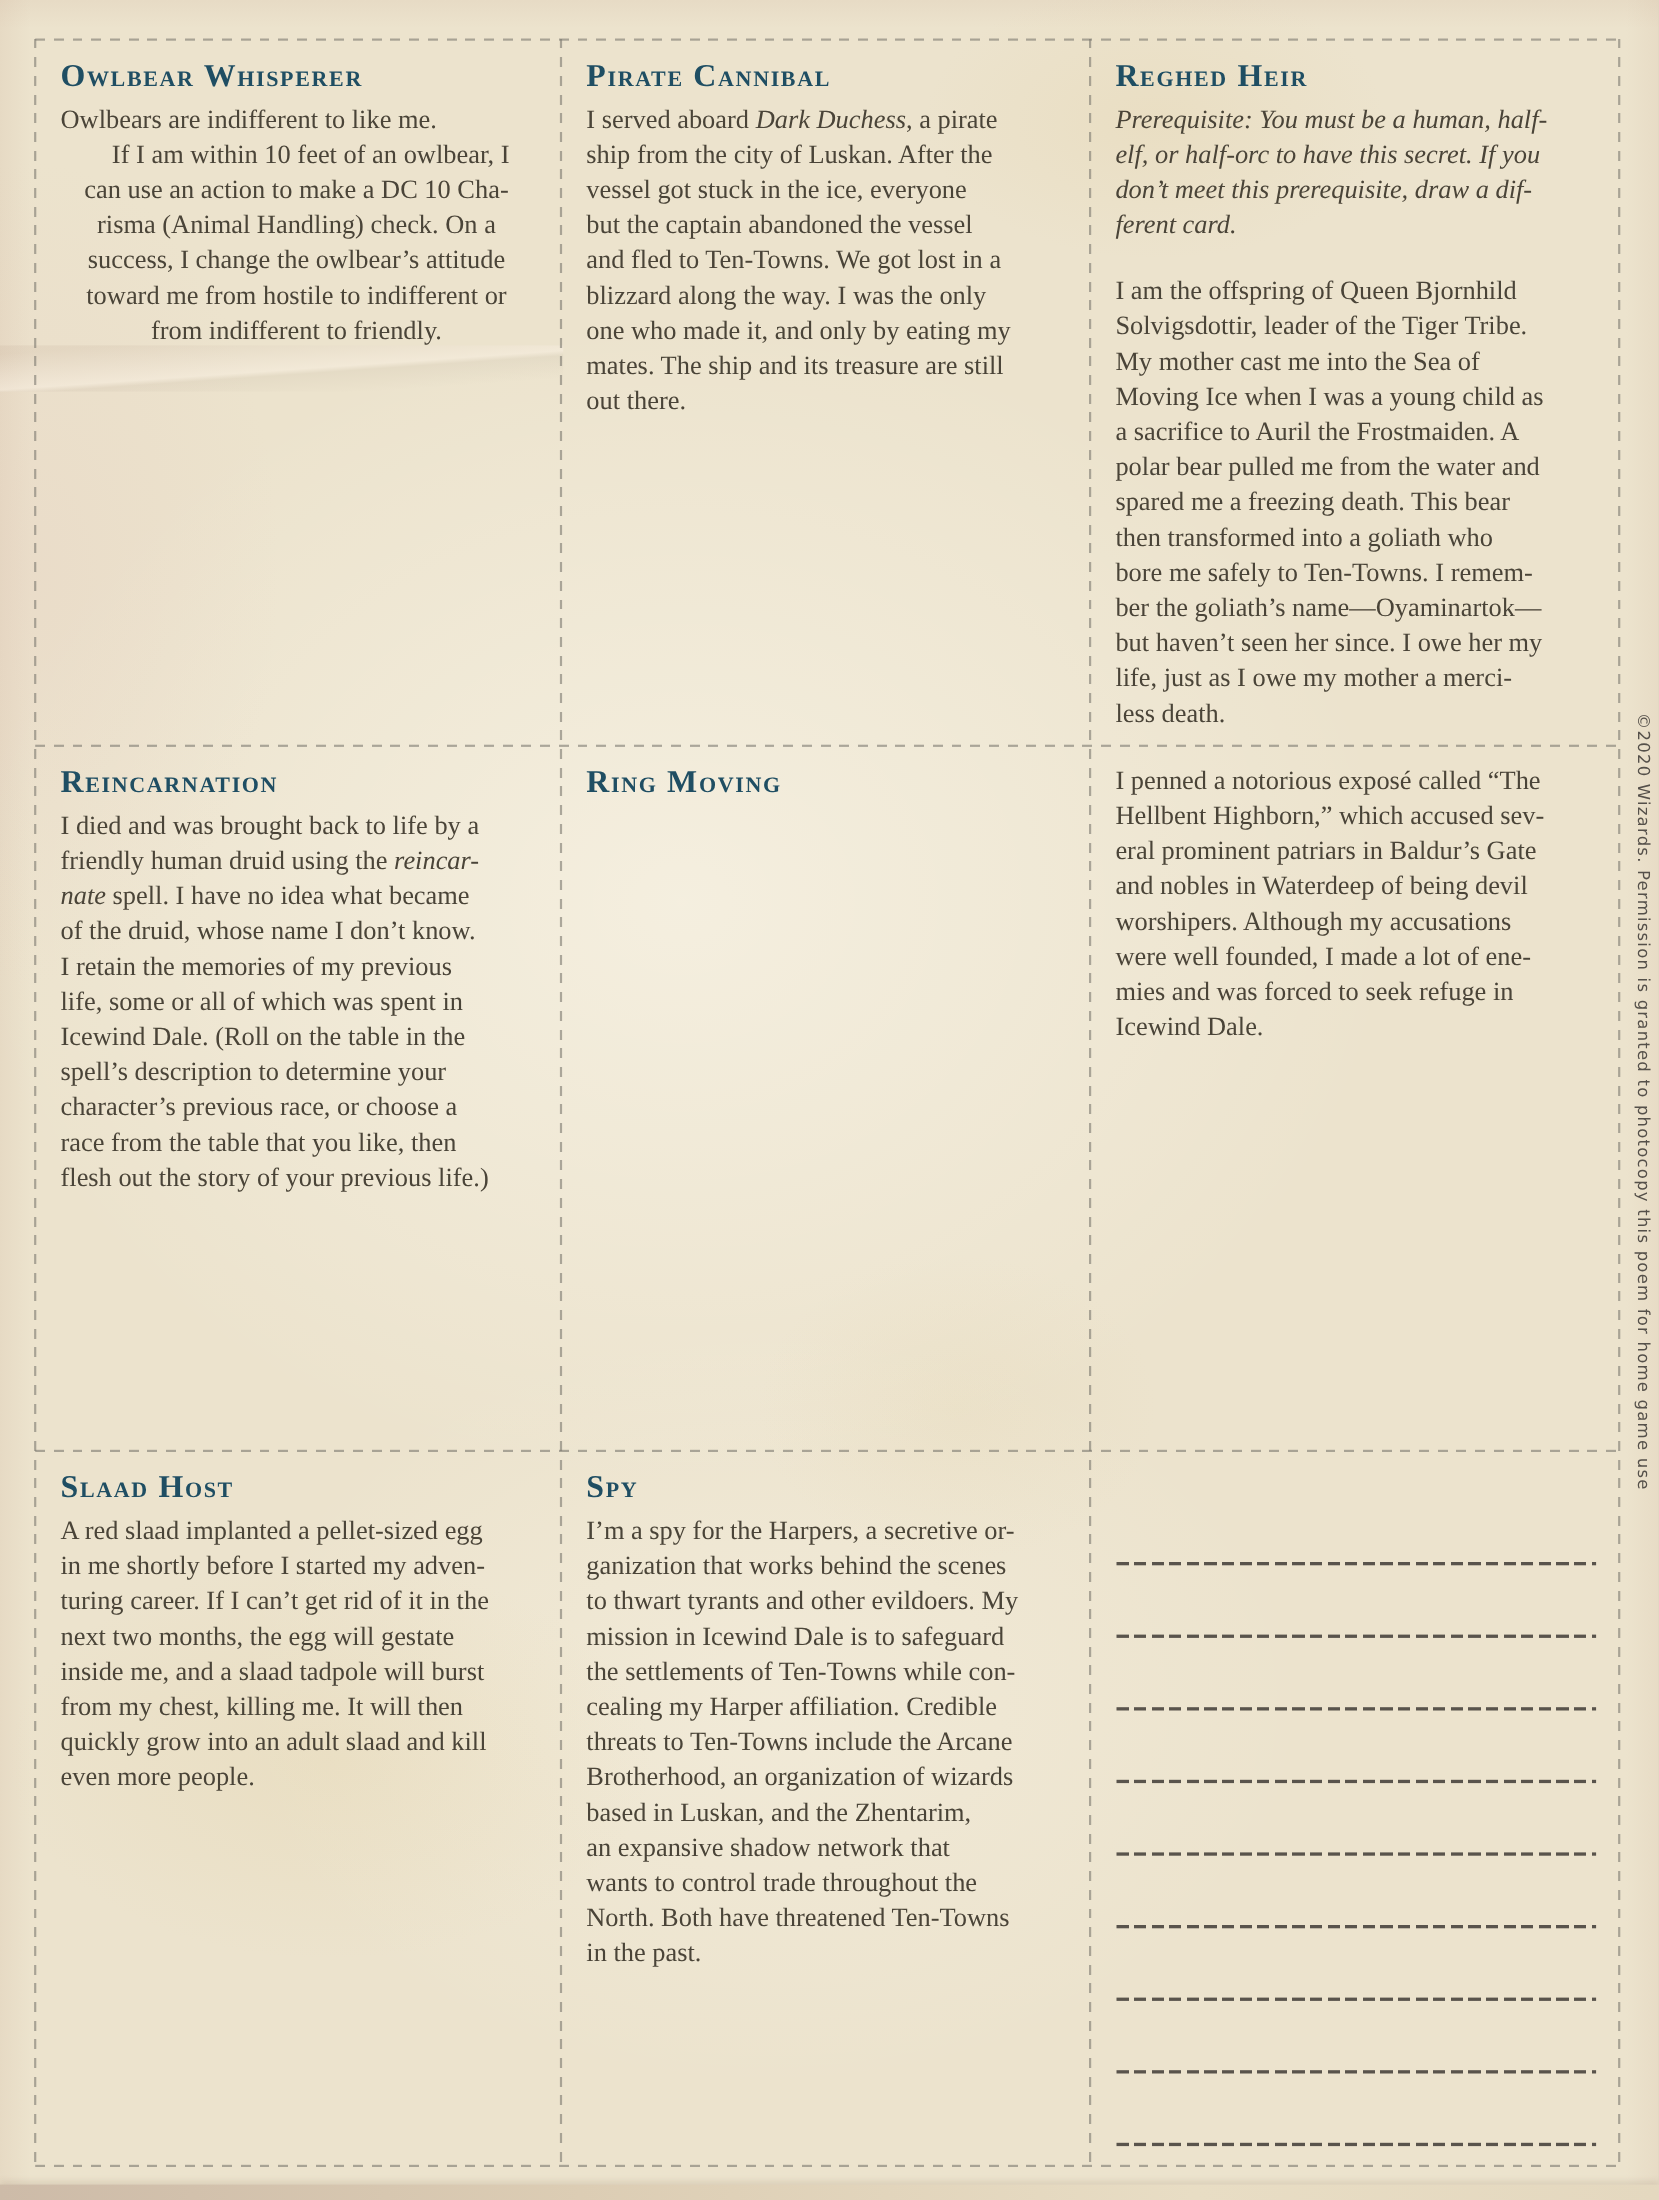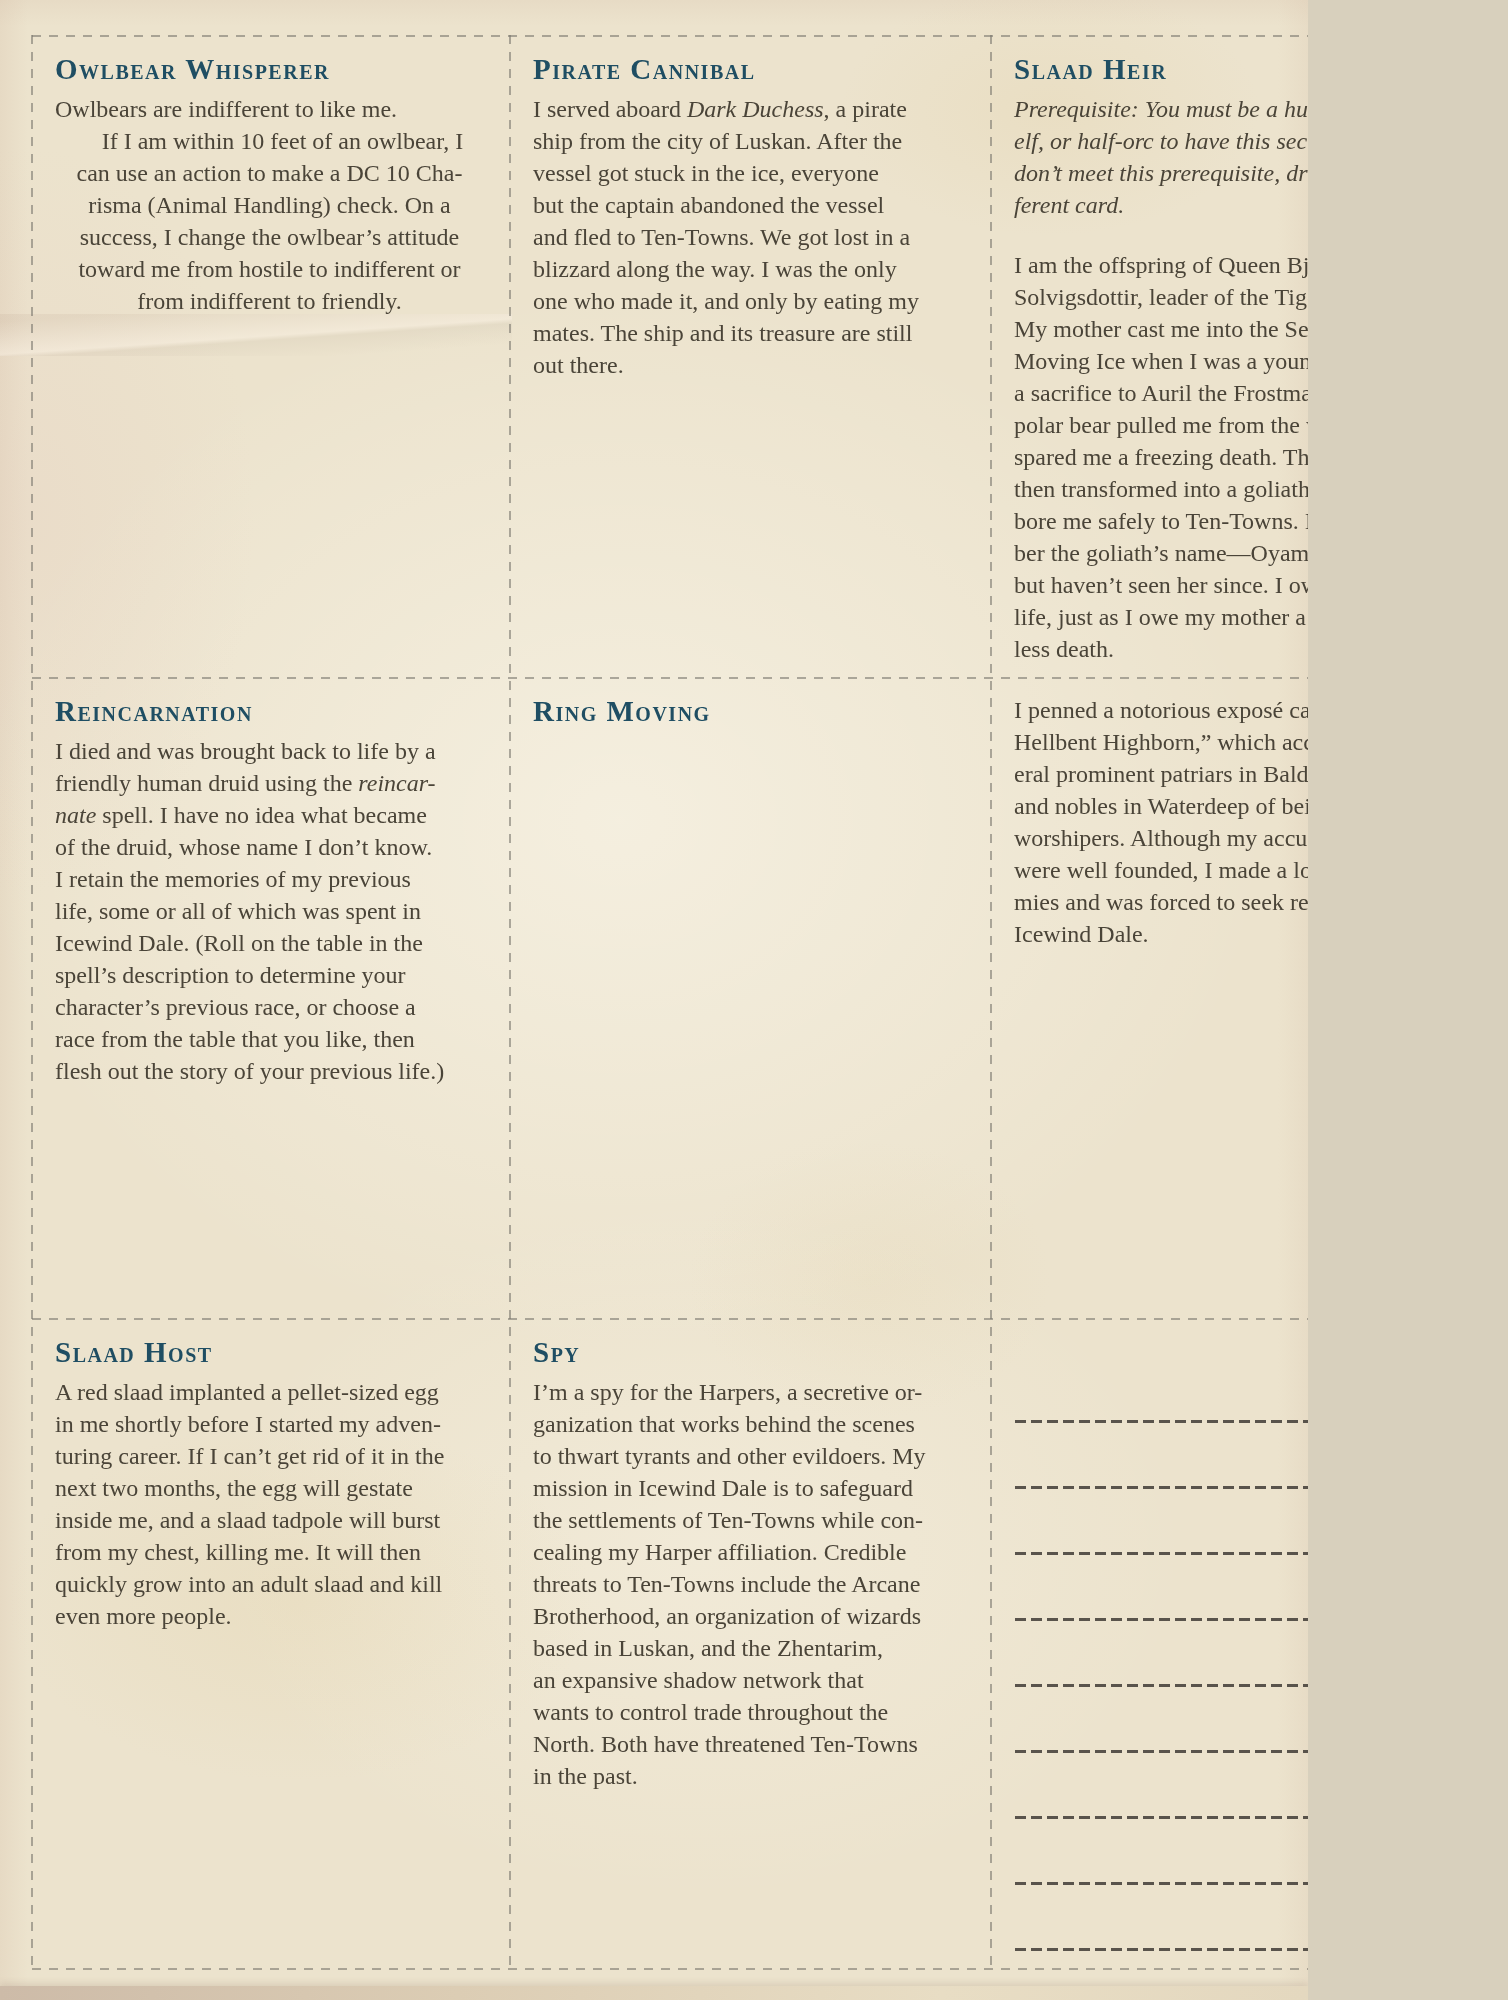--- a/index.html
+++ b/index.html
@@ -1,17 +1,17 @@
 <!DOCTYPE html>
 <html><head>
 <meta charset="utf-8">
 <style>
   html,body{margin:0;padding:0;background:#d8d0bd;}
   .page{
-    position:relative;width:1308px;height:2000px;overflow:hidden;
+    position:relative;width:1508px;height:2000px;overflow:hidden;
     font-family:"Liberation Serif",serif;
     background:
       radial-gradient(420px 260px at 300px 1600px, rgba(222,202,150,0.20), transparent 70%),
       radial-gradient(300px 180px at 1050px 110px, rgba(224,204,158,0.22), transparent 70%),
       radial-gradient(260px 200px at 870px 1280px, rgba(224,206,162,0.15), transparent 70%),
       radial-gradient(300px 500px at 30px 520px, rgba(226,196,186,0.22), transparent 75%),
       radial-gradient(1000px 820px at 620px 820px, rgba(255,253,245,0.45), transparent 65%),
       radial-gradient(700px 500px at 700px 1550px, rgba(253,250,240,0.30), transparent 70%),
       linear-gradient(90deg, rgba(213,190,168,0.25), transparent 28px),
       linear-gradient(270deg, rgba(213,190,168,0.20), transparent 30px),
@@ -103,21 +103,21 @@
 but the captain abandoned the vessel
 and fled to Ten-Towns. We got lost in a
 blizzard along the way. I was the only
 one who made it, and only by eating my
 mates. The ship and its treasure are still
 out there.</span></p>
         </div>
     </section>
 
     <section class="card">
-      <h2>Slaad Heir</h2>
+      <h2>Reghed Heir</h2>
       <div class="body">
           <p class="italic"><span>Prerequisite: You must be a human, half-
 elf, or half-orc to have this secret. If you
 don’t meet this prerequisite, draw a dif-
 ferent card.</span></p>
           <p class="spaced"><span>I am the offspring of Queen Bjornhild
 Solvigsdottir, leader of the Tiger Tribe.
 My mother cast me into the Sea of
 Moving Ice when I was a young child as
 a sacrifice to Auril the Frostmaiden. A

